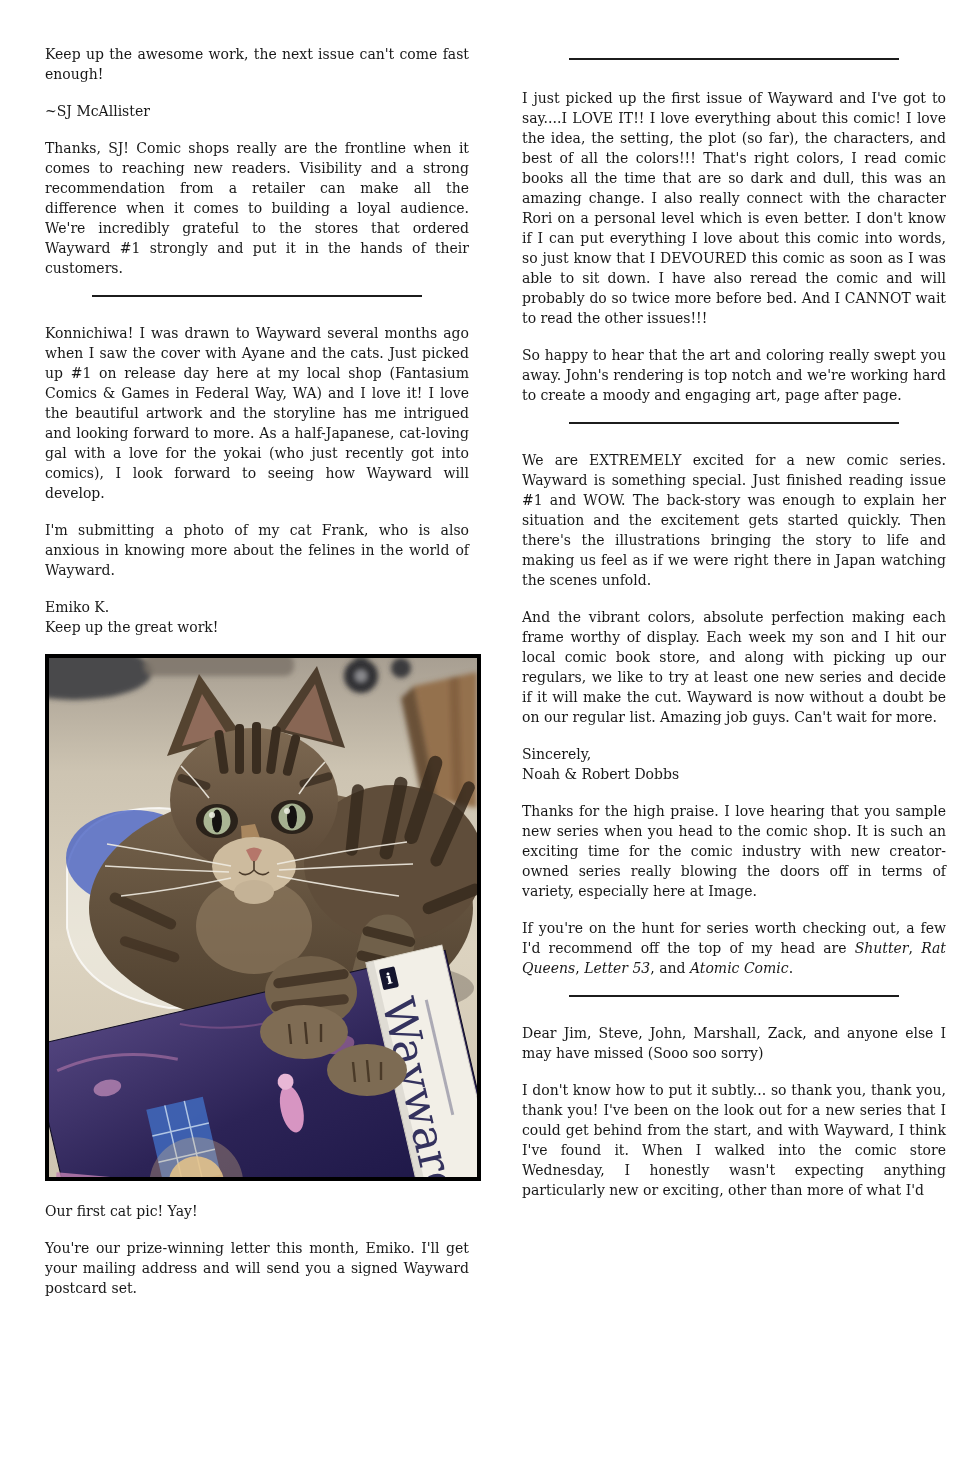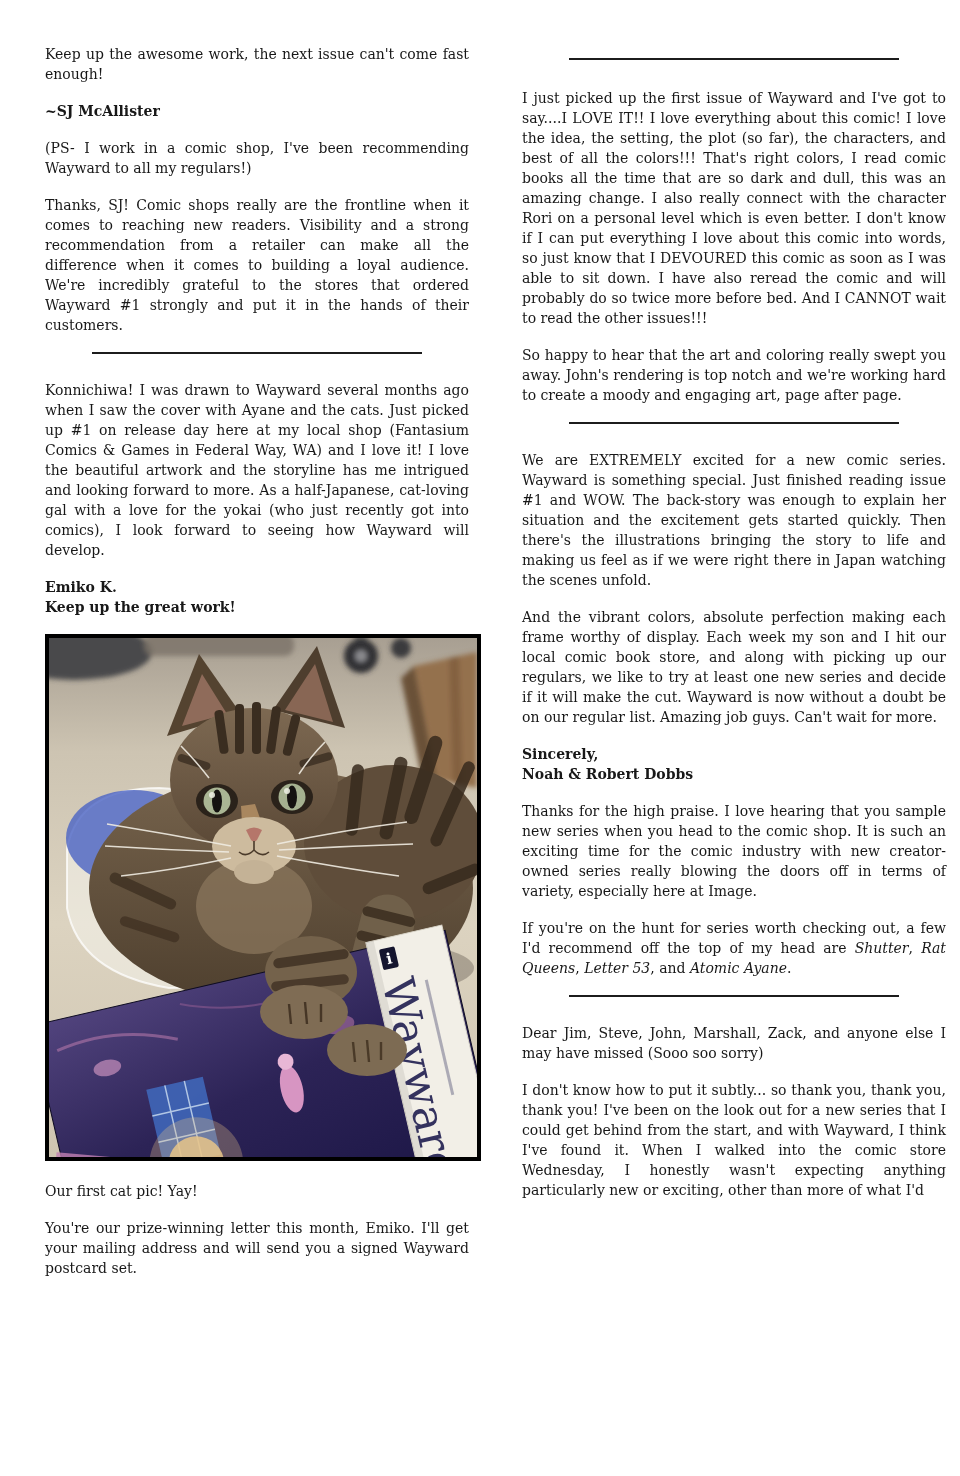--- a/index.html
+++ b/index.html
@@ -3,42 +3,42 @@
 <meta charset="utf-8">
 <style>
   html,body{margin:0;padding:0;background:#ffffff;}
   .page{position:relative;width:960px;height:1476px;background:#ffffff;overflow:hidden;
         font-family:"DejaVu Serif",serif;color:#181818;}
   .col{position:absolute;top:44px;width:424px;text-align:justify;font-size:14px;line-height:20px;}
   .col-left{left:45px;}
   .col-right{left:522px;}
   .col p{margin:0 0 17px 0;}
   .reply{font-weight:normal;}
-  .sig{margin:0 0 17px 0;font-weight:bold;}
+  .sig{margin:0 0 17px 0;}
   .sigline{display:block;}
   hr.divider{border:none;border-top:2px solid #1c1c1c;width:330px;margin:14px auto 26px auto;}
   hr.divider-top{margin:14px auto 28px auto;}
   .photo-frame{width:428px;height:519px;border:4px solid #000;margin:6px 0 20px 0;position:relative;background:#cfc6b4;}
   .photo-frame svg{display:block;}
   .it{font-style:italic;}
 </style>
 </head>
 <body>
 
 <div class="page">
 
   <div class="col col-left">
     <p>Keep up the awesome work, the next issue can't come fast enough!</p>
     <p class="sig">~SJ McAllister</p>
-    <p>(PS- I work in a comic shop, I've been recommending Wayward to all my regulars!)</p>
     <p class="reply">Thanks, SJ! Comic shops really are the frontline when it comes to reaching new readers. Visibility and a strong recommendation from a retailer can make all the difference when it comes to building a loyal audience. We're incredibly grateful to the stores that ordered Wayward #1 strongly and put it in the hands of their customers.</p>
 
     <hr class="divider">
 
     <p>Konnichiwa! I was drawn to Wayward several months ago when I saw the cover with Ayane and the cats. Just picked up #1 on release day here at my local shop (Fantasium Comics &amp; Games in Federal Way, WA) and I love it! I love the beautiful artwork and the storyline has me intrigued and looking forward to more. As a half-Japanese, cat-loving gal with a love for the yokai (who just recently got into comics), I look forward to seeing how Wayward will develop.</p>
+    <p>I'm submitting a photo of my cat Frank, who is also anxious in knowing more about the felines in the world of Wayward.</p>
     <p class="sig">
       <span class="sigline">Emiko K.</span>
       <span class="sigline">Keep up the great work!</span>
     </p>
 
     <div class="photo-frame">
       <svg width="428" height="519" viewBox="0 0 428 519" xmlns="http://www.w3.org/2000/svg">
         <defs>
           <linearGradient id="carpetG" x1="0" y1="0" x2="0" y2="1">
             <stop offset="0" stop-color="#a89f92"></stop>
@@ -215,21 +215,21 @@
     <hr class="divider">
 
     <p>We are EXTREMELY excited for a new comic series. Wayward is something special. Just finished reading issue #1 and WOW. The back-story was enough to explain her situation and the excitement gets started quickly. Then there's the illustrations bringing the story to life and making us feel as if we were right there in Japan watching the scenes unfold.</p>
     <p>And the vibrant colors, absolute perfection making each frame worthy of display. Each week my son and I hit our local comic book store, and along with picking up our regulars, we like to try at least one new series and decide if it will make the cut. Wayward is now without a doubt be on our regular list. Amazing job guys. Can't wait for more.</p>
     <p class="sig">
       <span class="sigline">Sincerely,</span>
       <span class="sigline">Noah &amp; Robert Dobbs</span>
     </p>
     <p class="reply">Thanks for the high praise. I love hearing that you sample new series when you head to the comic shop. It is such an exciting time for the comic industry with new creator-owned series really blowing the doors off in terms of variety, especially here at Image.</p>
     <p class="reply">
-      <span>If you're on the hunt for series worth checking out, a few I'd recommend off the top of my head are </span><span class="it">Shutter</span><span>, </span><span class="it">Rat Queens</span><span>, </span><span class="it">Letter 53</span><span>, and </span><span class="it">Atomic Ayane</span><span>.</span>
+      <span>If you're on the hunt for series worth checking out, a few I'd recommend off the top of my head are </span><span class="it">Shutter</span><span>, </span><span class="it">Rat Queens</span><span>, </span><span class="it">Letter 53</span><span>, and </span><span class="it">Atomic Comic</span><span>.</span>
     </p>
 
     <hr class="divider">
 
     <p>Dear Jim, Steve, John, Marshall, Zack, and anyone else I may have missed (Sooo soo sorry)</p>
     <p>I don't know how to put it subtly... so thank you, thank you, thank you! I've been on the look out for a new series that I could get behind from the start, and with Wayward, I think I've found it. When I walked into the comic store Wednesday, I honestly wasn't expecting anything particularly new or exciting, other than more of what I'd</p>
   </div>
 
 </div>
 

